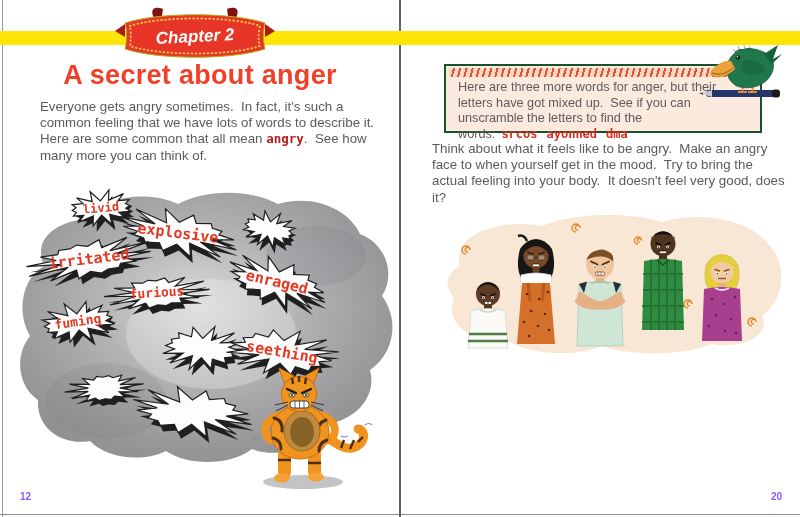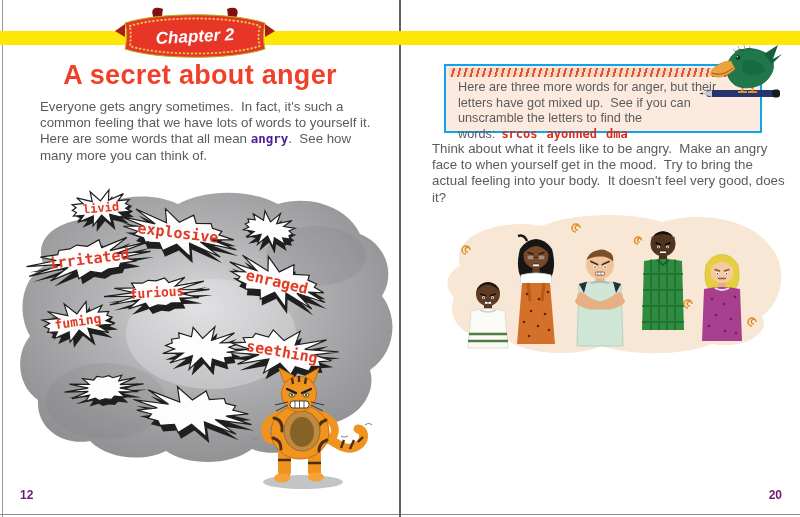--- a/index.html
+++ b/index.html
@@ -7,36 +7,36 @@
           font-family:"Liberation Sans",sans-serif;}
   .edge-left{position:absolute;left:2px;top:0;width:1px;height:517px;background:#9a9a9a;}
   .edge-bottom{position:absolute;left:0;top:514px;width:800px;height:1px;background:#8d8d8d;}
   .gutter{position:absolute;left:399px;top:0;width:2px;height:517px;background:#606164;}
   .stripe{position:absolute;left:0;top:31px;width:800px;height:14px;background:#ffe608;z-index:1;}
   .banner{position:absolute;left:113px;top:4px;width:164px;height:58px;z-index:2;}
   .page-title{position:absolute;left:0;top:60px;width:400px;text-align:center;
               font-size:27px;font-weight:bold;color:#f1402a;letter-spacing:.3px;z-index:2;}
   .para{color:#5a5b5e;font-size:13.3px;line-height:16.2px;white-space:pre-wrap;position:absolute;z-index:2;}
   .intro-para{left:40px;top:99px;width:342px;}
-  .word-angry{color:#4c1d95;font-family:"DejaVu Sans Mono",monospace;font-weight:bold;font-size:12.5px;}
+  .word-angry{color:#b91c1c;font-family:"DejaVu Sans Mono",monospace;font-weight:bold;font-size:12.5px;}
   .cloud-svg{position:absolute;left:16px;top:186px;width:382px;height:312px;z-index:2;}
   .burst-text{font-family:"DejaVu Sans Mono",monospace;font-weight:bold;fill:#e23a24;}
   .callout{position:absolute;left:444px;top:64px;width:318px;height:69px;background:#fdeade;
-           border:2px solid #0ea5e9;box-sizing:border-box;z-index:2;}
+           border:2px solid #14532d;box-sizing:border-box;z-index:2;}
   .callout-hatch{height:9px;margin:2px 3px 1px 3px;
            background:repeating-linear-gradient(105deg,#f7d8c2 0px,#f7d8c2 4px,#e25237 4px,#e25237 6px);}
   .callout-text{padding:2px 10px 0 12px;font-size:12.7px;line-height:15.6px;color:#5a5b5e;white-space:pre-wrap;}
   .scramble{font-family:"DejaVu Sans Mono",monospace;font-weight:bold;color:#d92c1f;font-size:12px;margin-left:9px;}
   .scramble.first{margin-left:6px;}
   .bird-svg{position:absolute;left:698px;top:42px;width:92px;height:66px;z-index:3;}
   .para-think{left:432px;top:141px;width:356px;}
   .kids-svg{position:absolute;left:430px;top:206px;width:362px;height:150px;z-index:2;}
   .para-now{left:432px;top:358px;width:356px;}
   .para-but{left:432px;top:432px;width:362px;}
-  .pagenum{position:absolute;bottom:15px;font-weight:bold;color:#701a75;font-size:12px;z-index:2;}
+  .pagenum{position:absolute;bottom:15px;font-weight:bold;color:#8b5cf6;font-size:10px;z-index:2;}
   .pagenum.pn-left{left:20px;}
   .pagenum.pn-right{right:18px;}
 </style>
 </head>
 <body>
 
 <div class="spread">
 
   <div class="stripe"></div>
   <div class="edge-left"></div>
@@ -48,21 +48,21 @@
     <path d="M120,20 C130,4 122,2 114,5 C115,11 116,16 112,22 Z" fill="#7d120e"></path>
     <path d="M12,20 L2,27 L12,33 Z" fill="#a81d15"></path>
     <path d="M152,20 L162,27 L152,33 Z" fill="#a81d15"></path>
     <path d="M12,19 C45,8 119,8 152,19 C150,30 150,36 152,45 C119,56 45,56 12,45 C14,36 14,28 12,19 Z" fill="#e73528" stroke="#b3b31a" stroke-width="1"></path>
     <path d="M17,22 C46,12 118,12 147,22 C145,31 145,35 147,42 C118,52 46,52 17,42 C18,35 18,29 17,22 Z" fill="none" stroke="#e9c24d" stroke-width="2" stroke-dasharray="0.6 3.4" stroke-linecap="round"></path>
     <text x="82" y="38" text-anchor="middle" font-size="17" fill="#ffffff" font-style="italic" font-weight="bold" transform="rotate(-3 82 33)">Chapter 2</text>
   </svg>
 
   <div class="page-title">A secret about anger</div>
 
-  <div class="para intro-para"><span>Everyone gets angry sometimes.  In fact, it's such a common feeling that we have lots of words to yourself it.  Here are some words that all mean </span><span class="word-angry">angry</span><span>.  See how many more you can think of.</span></div>
+  <div class="para intro-para"><span>Everyone gets angry sometimes.  In fact, it's such a common feeling that we have lots of words to describe it.  Here are some common that all mean </span><span class="word-angry">angry</span><span>.  See how many more you can think of.</span></div>
 
   <svg class="cloud-svg" viewBox="0 0 382 312">
     <defs>
       <radialGradient id="cloudGrad" cx="48%" cy="42%" r="68%">
         <stop offset="0%" stop-color="#dddddf"></stop>
         <stop offset="40%" stop-color="#b3b3b6"></stop>
         <stop offset="75%" stop-color="#99999c"></stop>
         <stop offset="100%" stop-color="#8a8a8d"></stop>
       </radialGradient>
     </defs>

